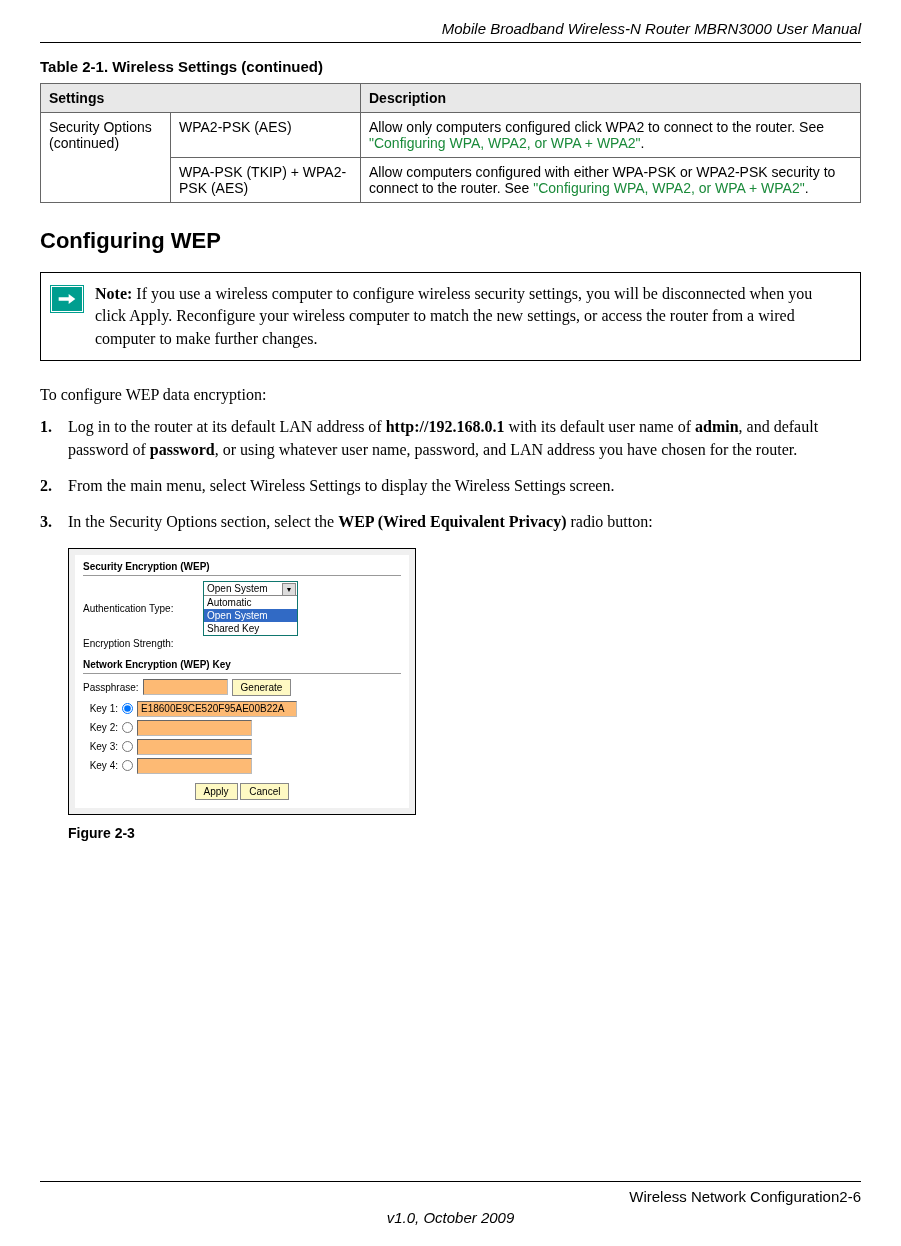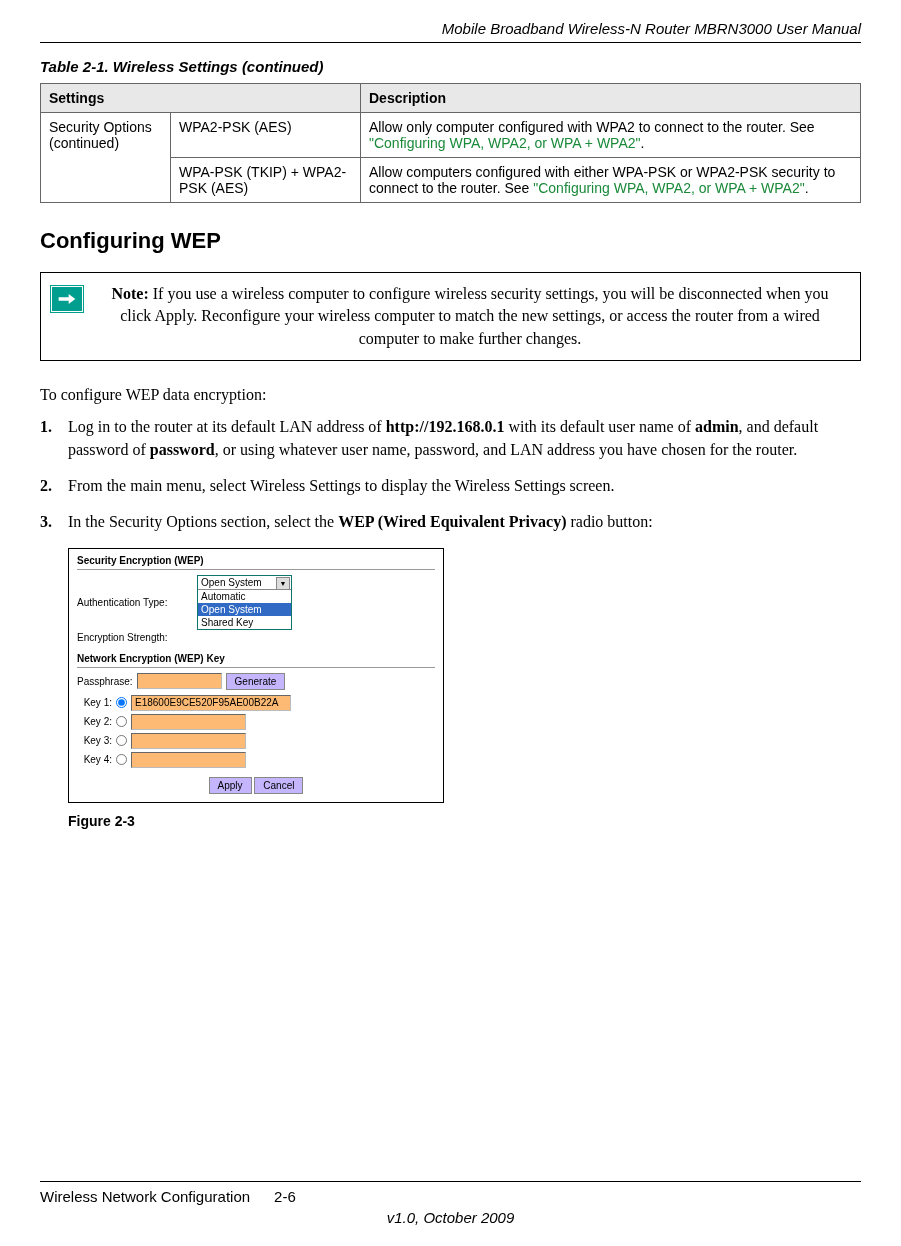--- a/index.html
+++ b/index.html
@@ -25,21 +25,20 @@
     .header-rule {
       border: none;
       border-top: 1.5px solid #000;
       margin-bottom: 15px;
     }
     .table-caption {
       font-family: Arial, sans-serif;
       font-weight: bold;
       font-size: 15px;
       margin-bottom: 8px;
-      font-style: italic;
     }
     .settings-table {
       border-collapse: collapse;
       width: 100%;
       font-family: Arial, sans-serif;
       font-size: 14px;
     }
     .settings-table th {
       background: #e8e8e8;
       text-align: left;
@@ -62,21 +61,20 @@
       margin-top: 25px;
       margin-bottom: 18px;
     }
     .note-box {
       border: 1.5px solid #000;
       padding: 10px 15px 10px 10px;
       display: flex;
       align-items: flex-start;
       gap: 12px;
       margin-bottom: 25px;
-      text-align: center;
     }
     .note-icon {
       width: 32px;
       height: 26px;
       background: #009e8f;
       display: flex;
       align-items: center;
       justify-content: center;
       flex-shrink: 0;
       margin-top: 3px;
@@ -117,25 +115,25 @@
       position: absolute;
       left: 0;
       font-weight: bold;
     }
     .figure-wrap {
       margin-top: 10px;
       margin-left: 28px;
     }
     .figure-box {
       border: 1px solid #000;
-      width: 376px;
+      width: 348px;
       background: #f0f0f0;
       font-family: Tahoma, Arial, sans-serif;
       font-size: 10px;
-      padding: 0;
+      padding: 6px;
     }
     .figure-inner {
       background: #fff;
       padding: 6px 8px;
     }
     .group-title {
       font-weight: bold;
       font-size: 10px;
       margin-bottom: 3px;
     }
@@ -188,21 +186,21 @@
     .input-box {
       border: 1px inset #bbb;
       background: #fdba74;
       height: 16px;
       padding: 1px 3px;
       font-size: 10px;
       display: inline-block;
     }
     .btn {
       border: 1px solid #888;
-      background: #c4b5fd;
+      background: #fef9c3;
       padding: 2px 8px;
       font-size: 10px;
       font-family: Tahoma, Arial, sans-serif;
     }
     .key-row {
       display: flex;
       align-items: center;
       gap: 4px;
       margin-bottom: 3px;
     }
@@ -230,24 +228,23 @@
       left: 40px;
       right: 40px;
     }
     .footer-rule {
       border: none;
       border-top: 1.5px solid #000;
       margin-bottom: 6px;
     }
     .footer-row {
       display: flex;
-      justify-content: flex-start;
+      justify-content: flex-end;
       font-family: Arial, sans-serif;
       font-size: 15px;
-      gap: 24px;
     }
     .footer-version {
       font-family: Arial, sans-serif;
       font-style: italic;
       text-align: center;
       font-size: 15px;
       margin-top: 4px;
     }
   </style>
 </head>
@@ -263,21 +260,21 @@
     <tr>
       <th colspan="2">Settings</th>
       <th>Description</th>
     </tr>
   </thead>
   <tbody>
     <tr>
       <td rowspan="2" style="width:130px">Security Options (continued)</td>
       <td style="width:190px">WPA2-PSK (AES)</td>
       <td>
-        <span>Allow only computer configured with WPA2 to connect to the router. See </span><span class="link">"Configuring WPA, WPA2, or WPA + WPA2"</span><span>.</span>
+        <span>Allow only computers configured click WPA2 to connect to the router. See </span><span class="link">"Configuring WPA, WPA2, or WPA + WPA2"</span><span>.</span>
       </td>
     </tr>
     <tr>
       <td>WPA-PSK (TKIP) + WPA2-PSK (AES)</td>
       <td>
         <span>Allow computers configured with either WPA-PSK or WPA2-PSK security to connect to the router. See </span><span class="link">"Configuring WPA, WPA2, or WPA + WPA2"</span><span>.</span>
       </td>
     </tr>
   </tbody>
 </table>

